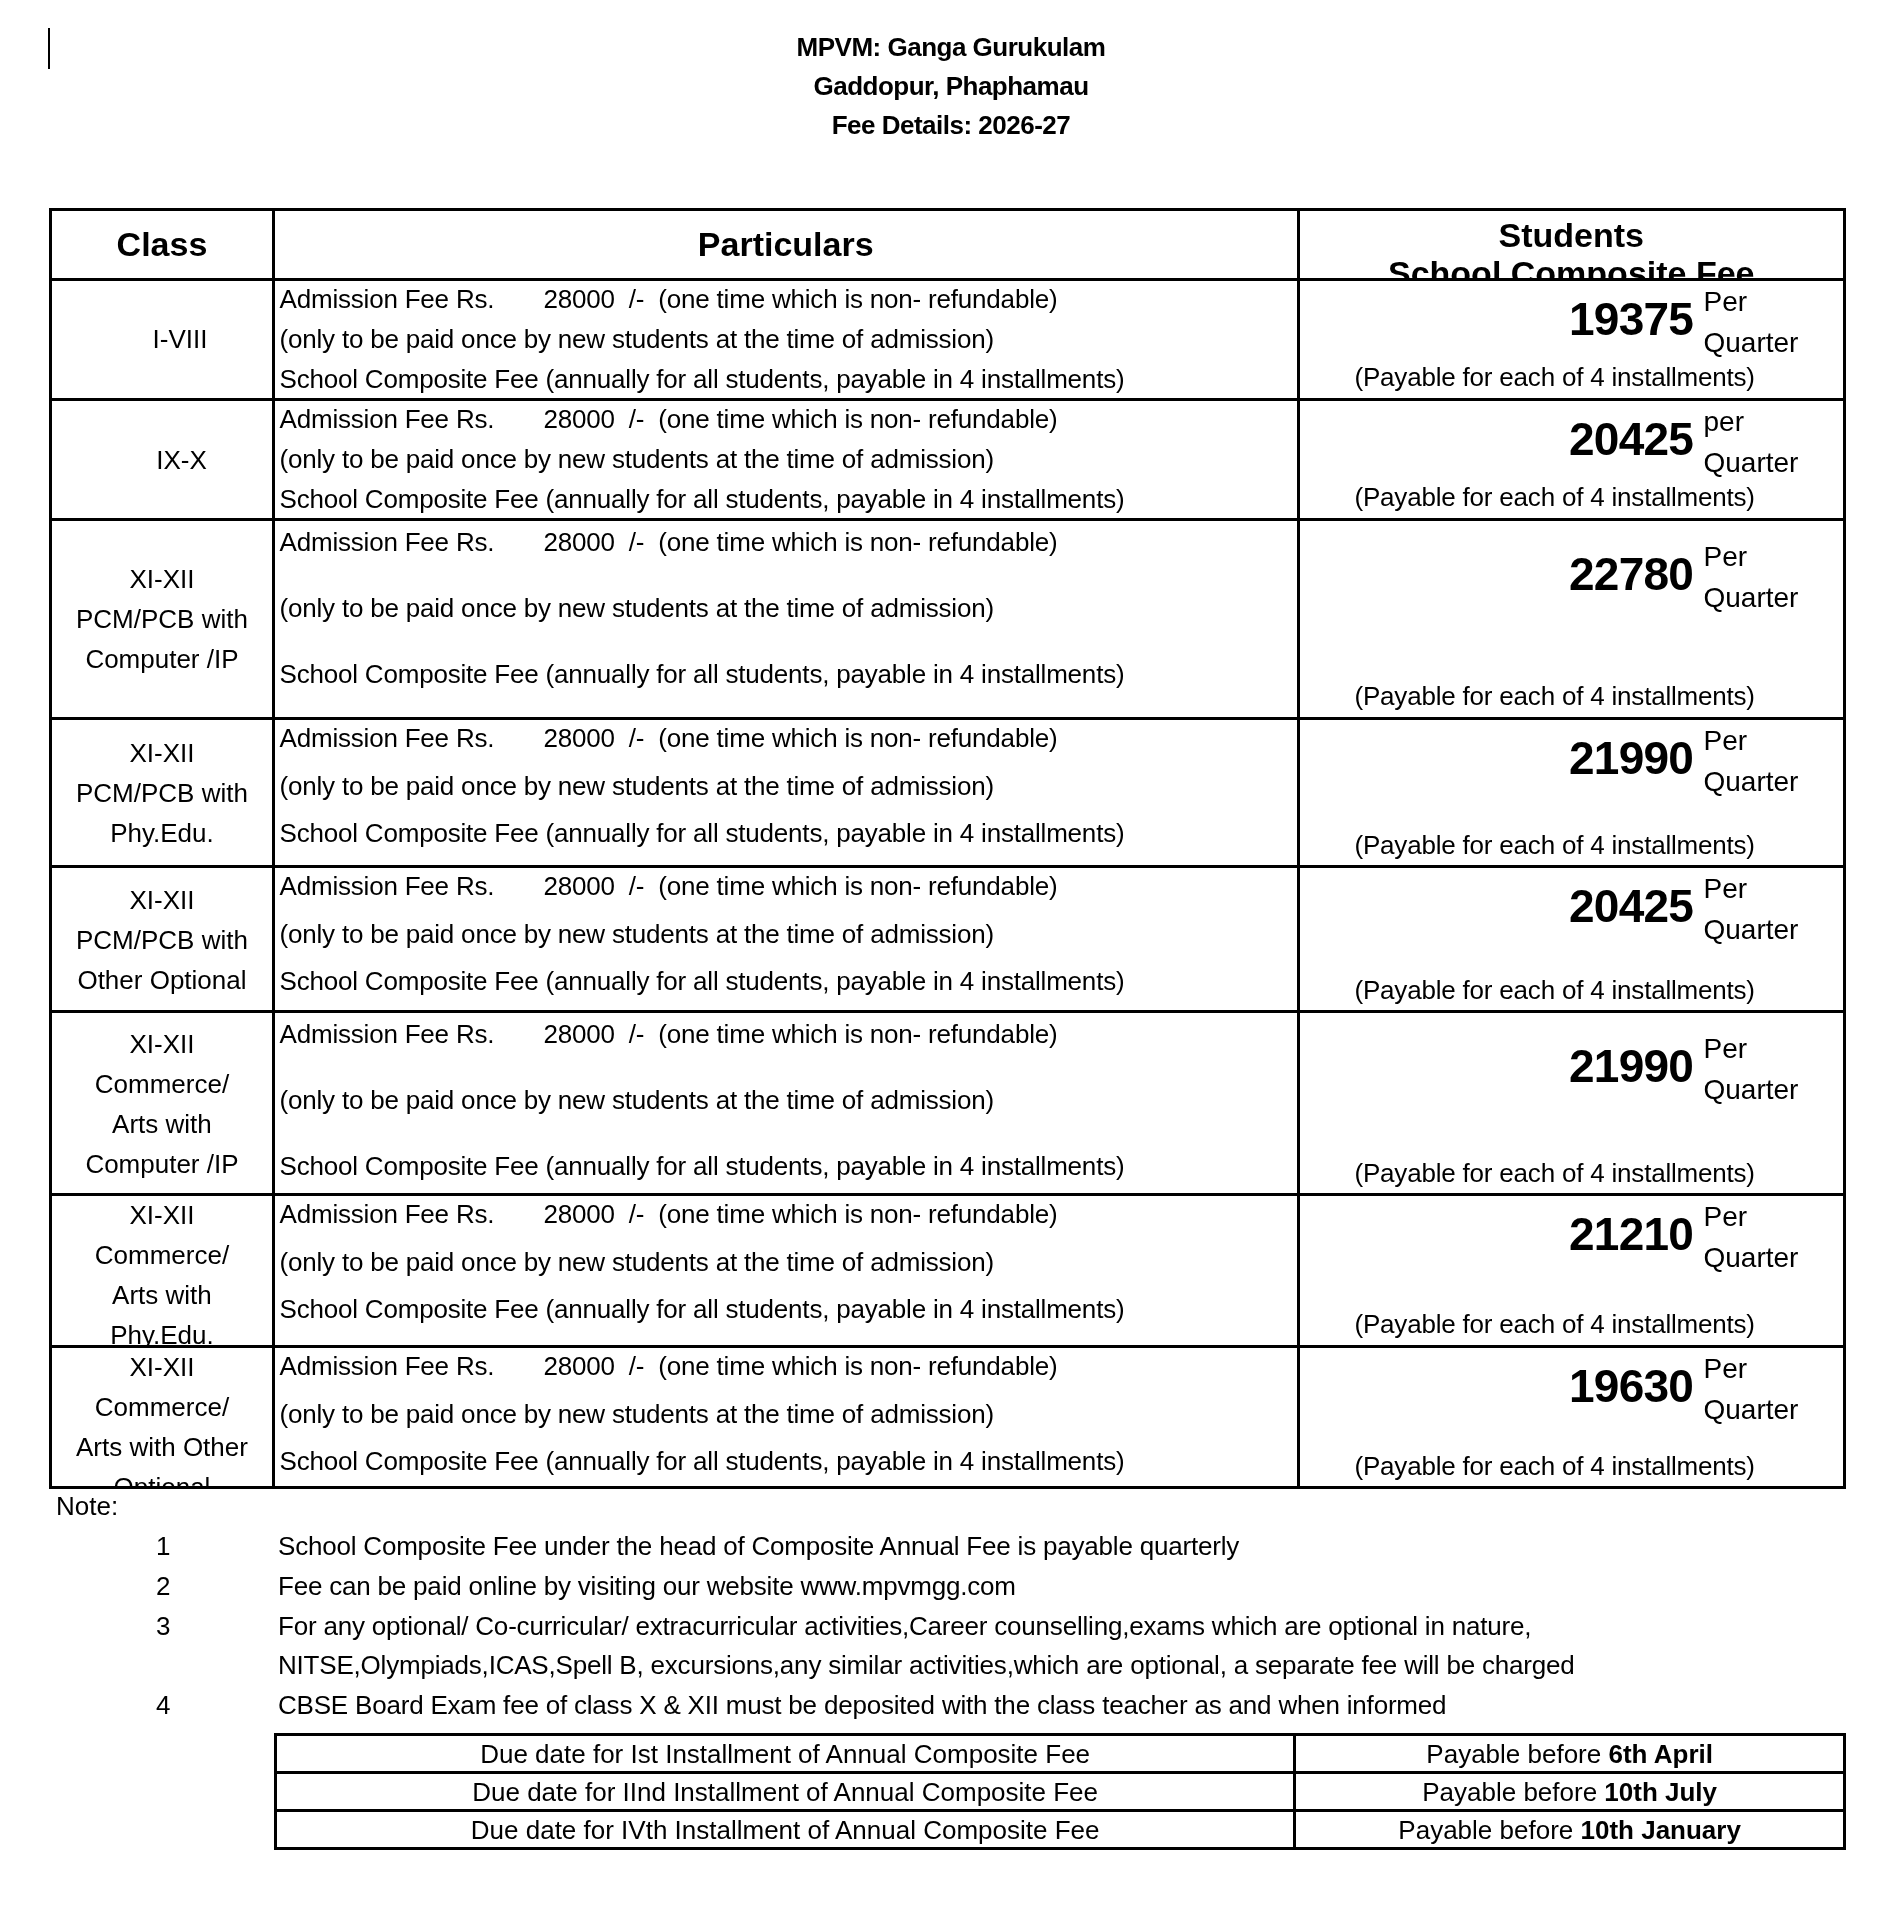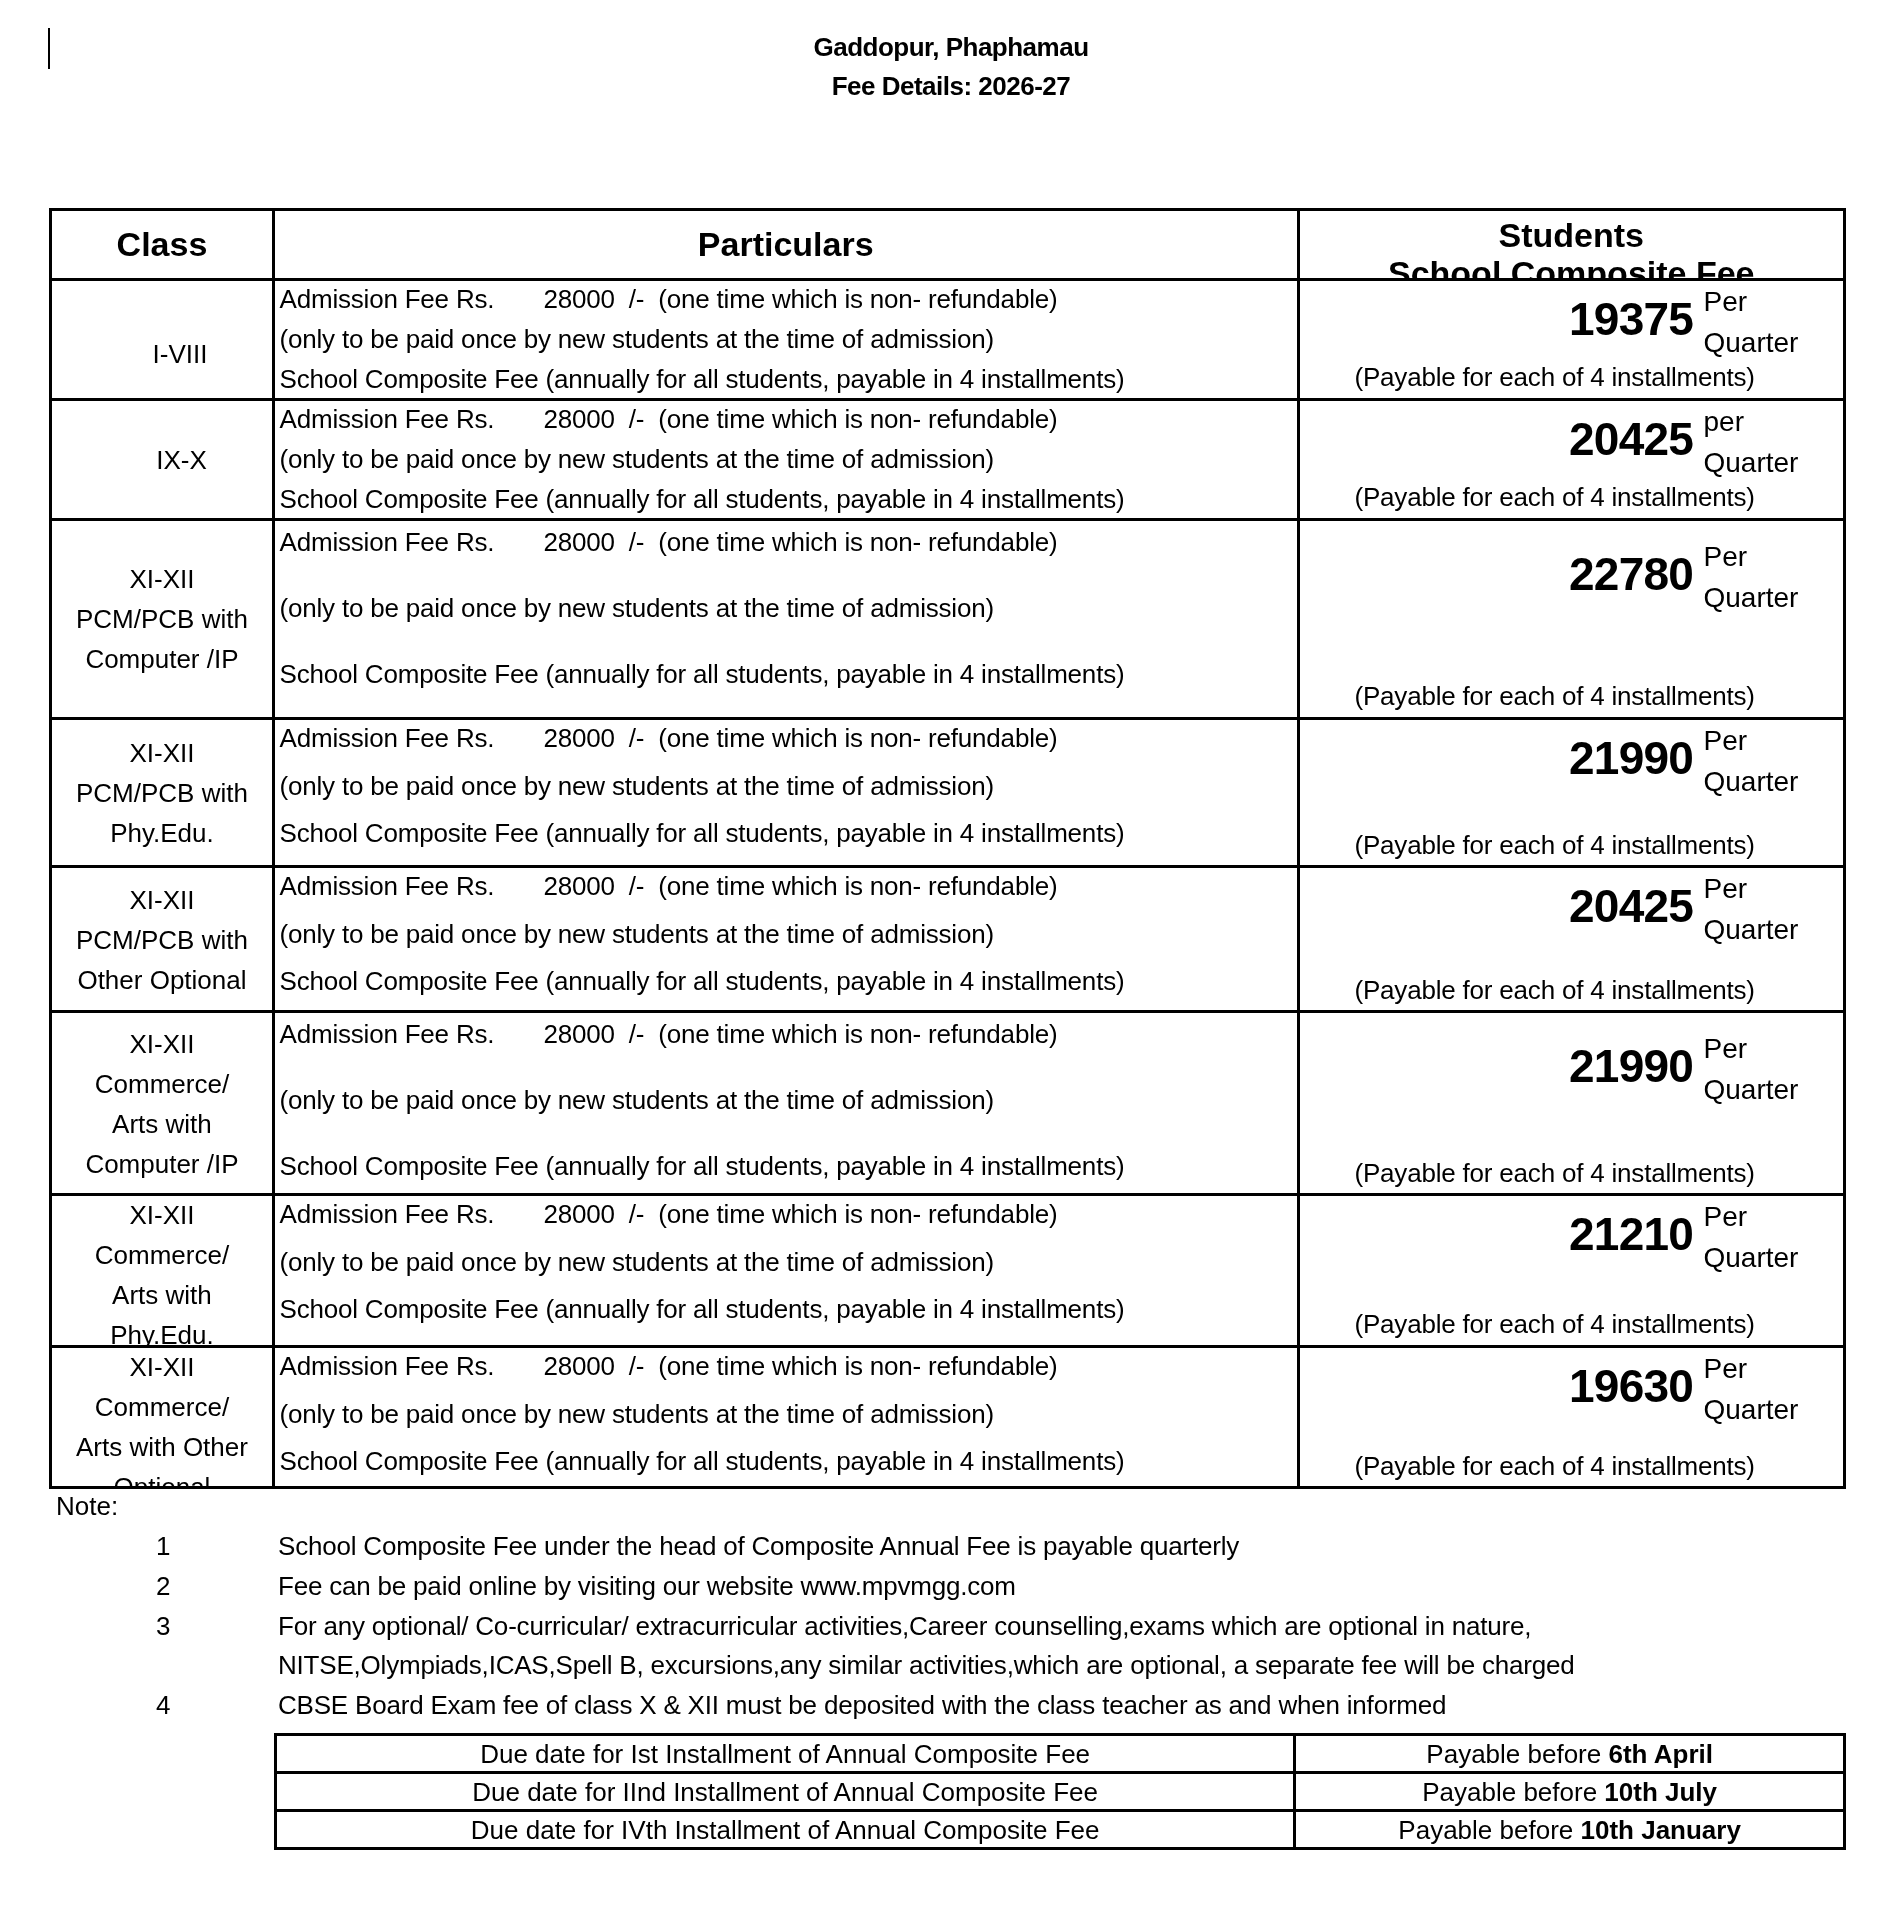--- a/index.html
+++ b/index.html
@@ -46,39 +46,40 @@
   #due-table .c1 { width: 1020px; }
   #due-table .c2 { width: 548px; }
   .bold { font-weight: bold; text-align: right; }
 </style>
 </head>
 <body>
 
 <div class="cursor-bar"></div>
 
 <div class="header">
+  <div>MPVM: Ganga Gurukulam</div>
   <div>Gaddopur, Phaphamau</div>
   <div>Fee Details: 2026-27</div>
 </div>
 
 <table id="fee-table">
   <thead>
     <tr>
       <th class="col-class">Class</th>
       <th class="col-part">Particulars</th>
       <th class="col-fee th-fee">
         <span class="l1">Students</span>
         <span class="l2">School Composite Fee</span>
       </th>
     </tr>
   </thead>
   <tbody id="fee-body">
       <tr>
         <td class="cell-class col-class" style="height: 117px;">
-          <div class="inner" style="top: 53px; padding-left: 36px;">
+          <div class="inner" style="top: 38px; padding-left: 36px;">
             <div>I-VIII</div>
           </div>
         </td>
         <td class="cell-part col-part">
           <div class="pl" style="top: 3.1px;">Admission Fee Rs.       28000  /-  (one time which is non- refundable)</div>
           <div class="pl" style="top: 43px;">(only to be paid once by new students at the time of admission)</div>
           <div class="pl" style="top: 83px;">School Composite Fee (annually for all students, payable in 4 installments)</div>
         </td>
         <td class="cell-fee col-fee">
           <div class="fee-amount" style="top: 10.7px;">19375</div>

